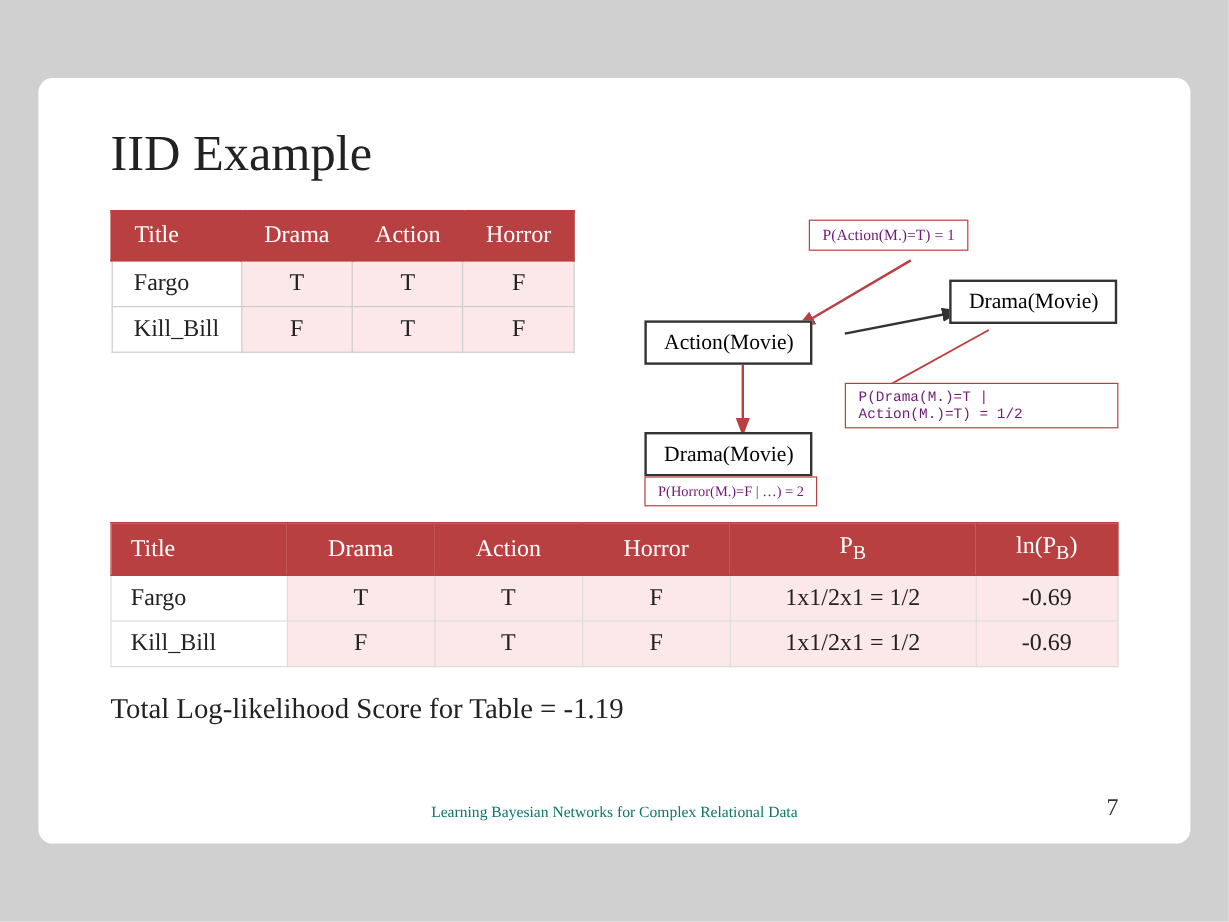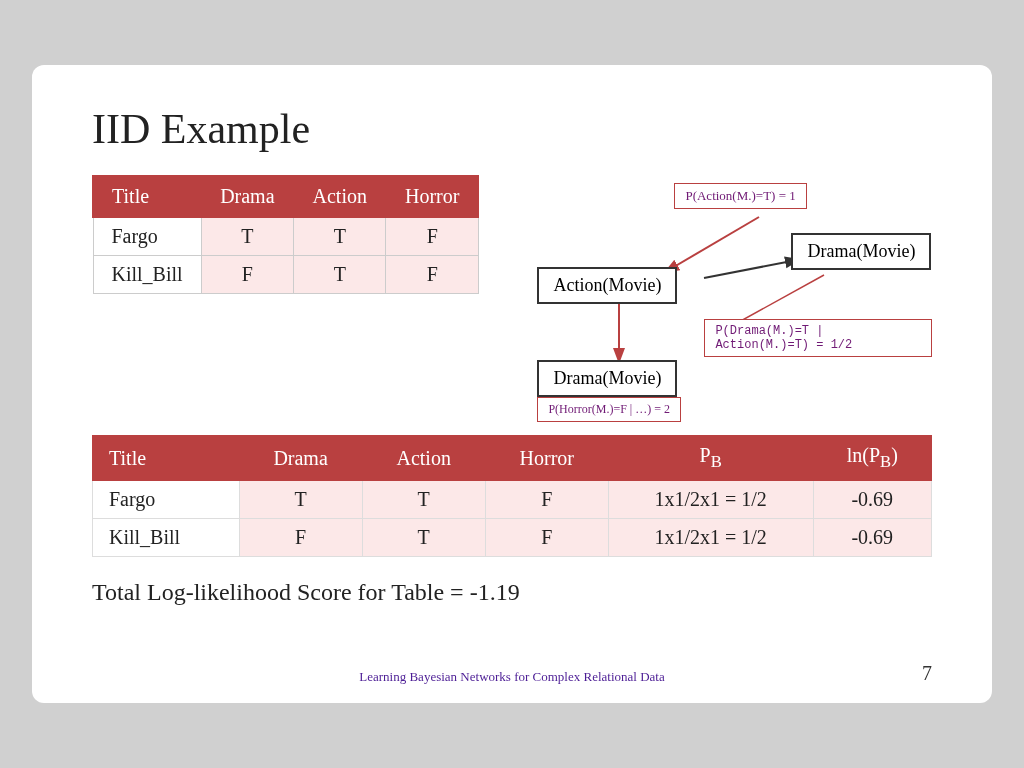--- a/index.html
+++ b/index.html
@@ -158,21 +158,21 @@
       position: absolute;
       bottom: 18px;
       left: 0;
       right: 0;
       display: flex;
       justify-content: center;
       align-items: center;
     }
     .footer-text {
       font-size: 13px;
-      color: #4c1d95;
+      color: #0f766e;
     }
     .page-num {
       position: absolute;
       right: 60px;
       bottom: 18px;
       font-size: 20px;
       color: #333;
     }
   </style>
 </head>

